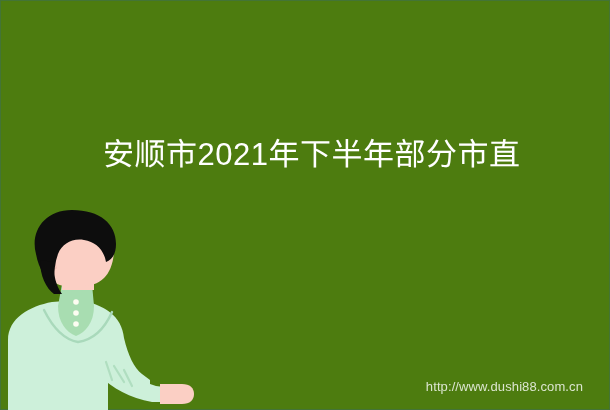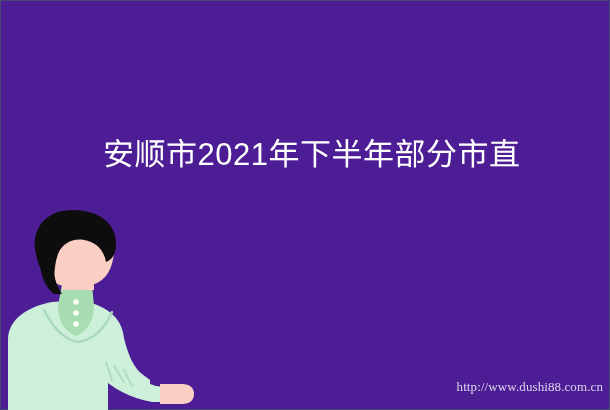--- a/index.html
+++ b/index.html
@@ -10,21 +10,21 @@
   }
   body {
     font-family: "Liberation Sans", "DejaVu Sans", sans-serif;
   }
 
   .banner {
     position: relative;
     width: 610px;
     height: 410px;
     overflow: hidden;
-    background: #4c1d95;
+    background: #4d7c0f;
     user-select: none;
   }
 
   
   .edge-tint {
     position: absolute;
     inset: 0;
     box-shadow: inset 0 0 0 1px rgba(60,110,88,0.55);
     pointer-events: none;
   }
@@ -59,28 +59,27 @@
   }
   .illustration svg {
     display: block;
     width: 200px;
     height: 200px;
   }
 
   
   .watermark {
     position: absolute;
-    right: 7px;
+    right: 27px;
     bottom: 16px;
     color: rgba(255,255,255,0.80);
     font-size: 13px;
     line-height: 15px;
     letter-spacing: 0.1px;
     white-space: nowrap;
-    font-family: Liberation Serif, serif;
   }
 </style>
 </head>
 <body>
 
 <div class="banner">
 
   <div class="edge-tint"></div>
 
   <div class="illustration">

